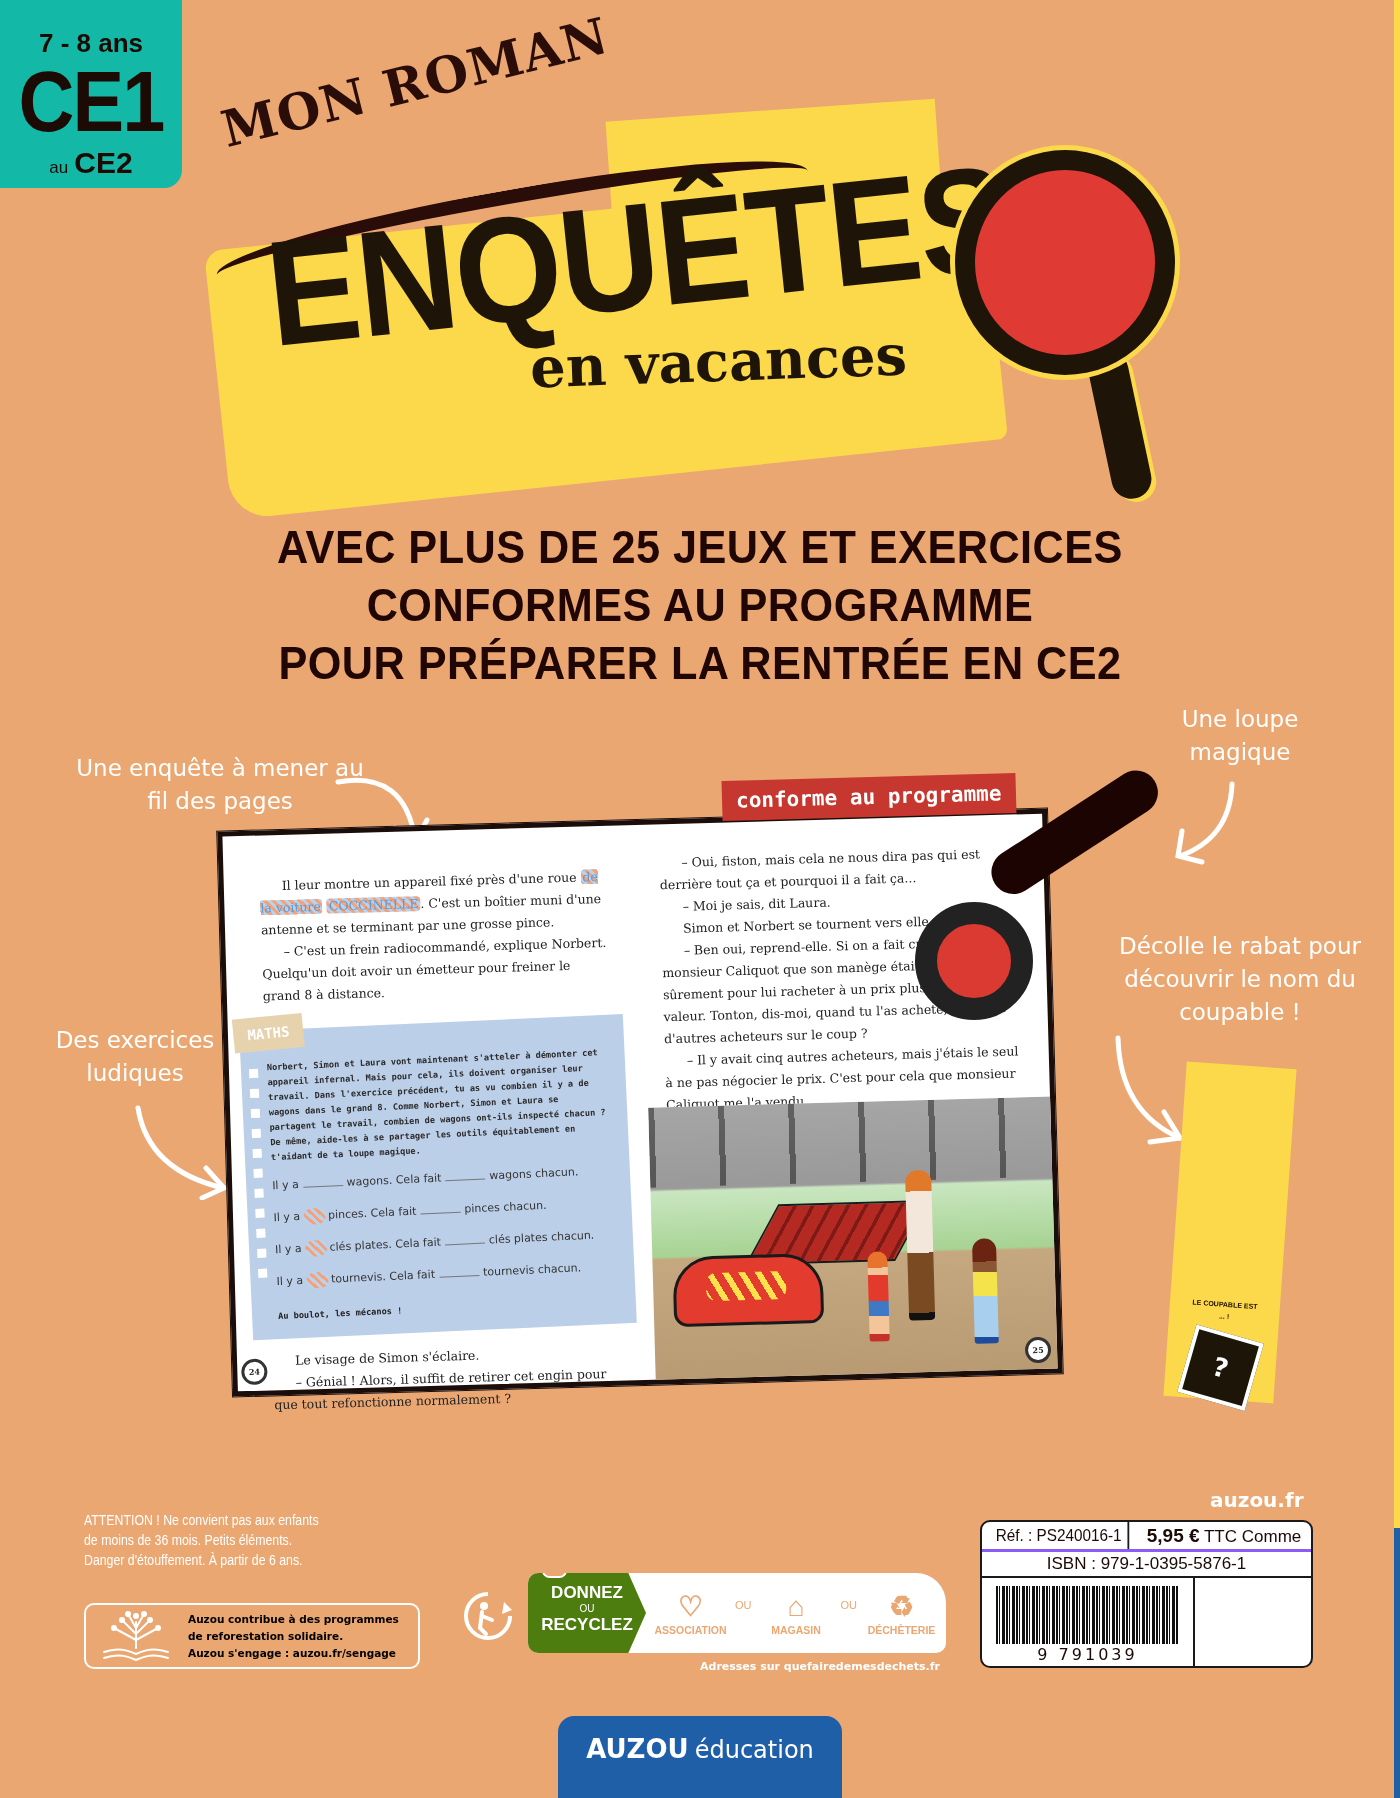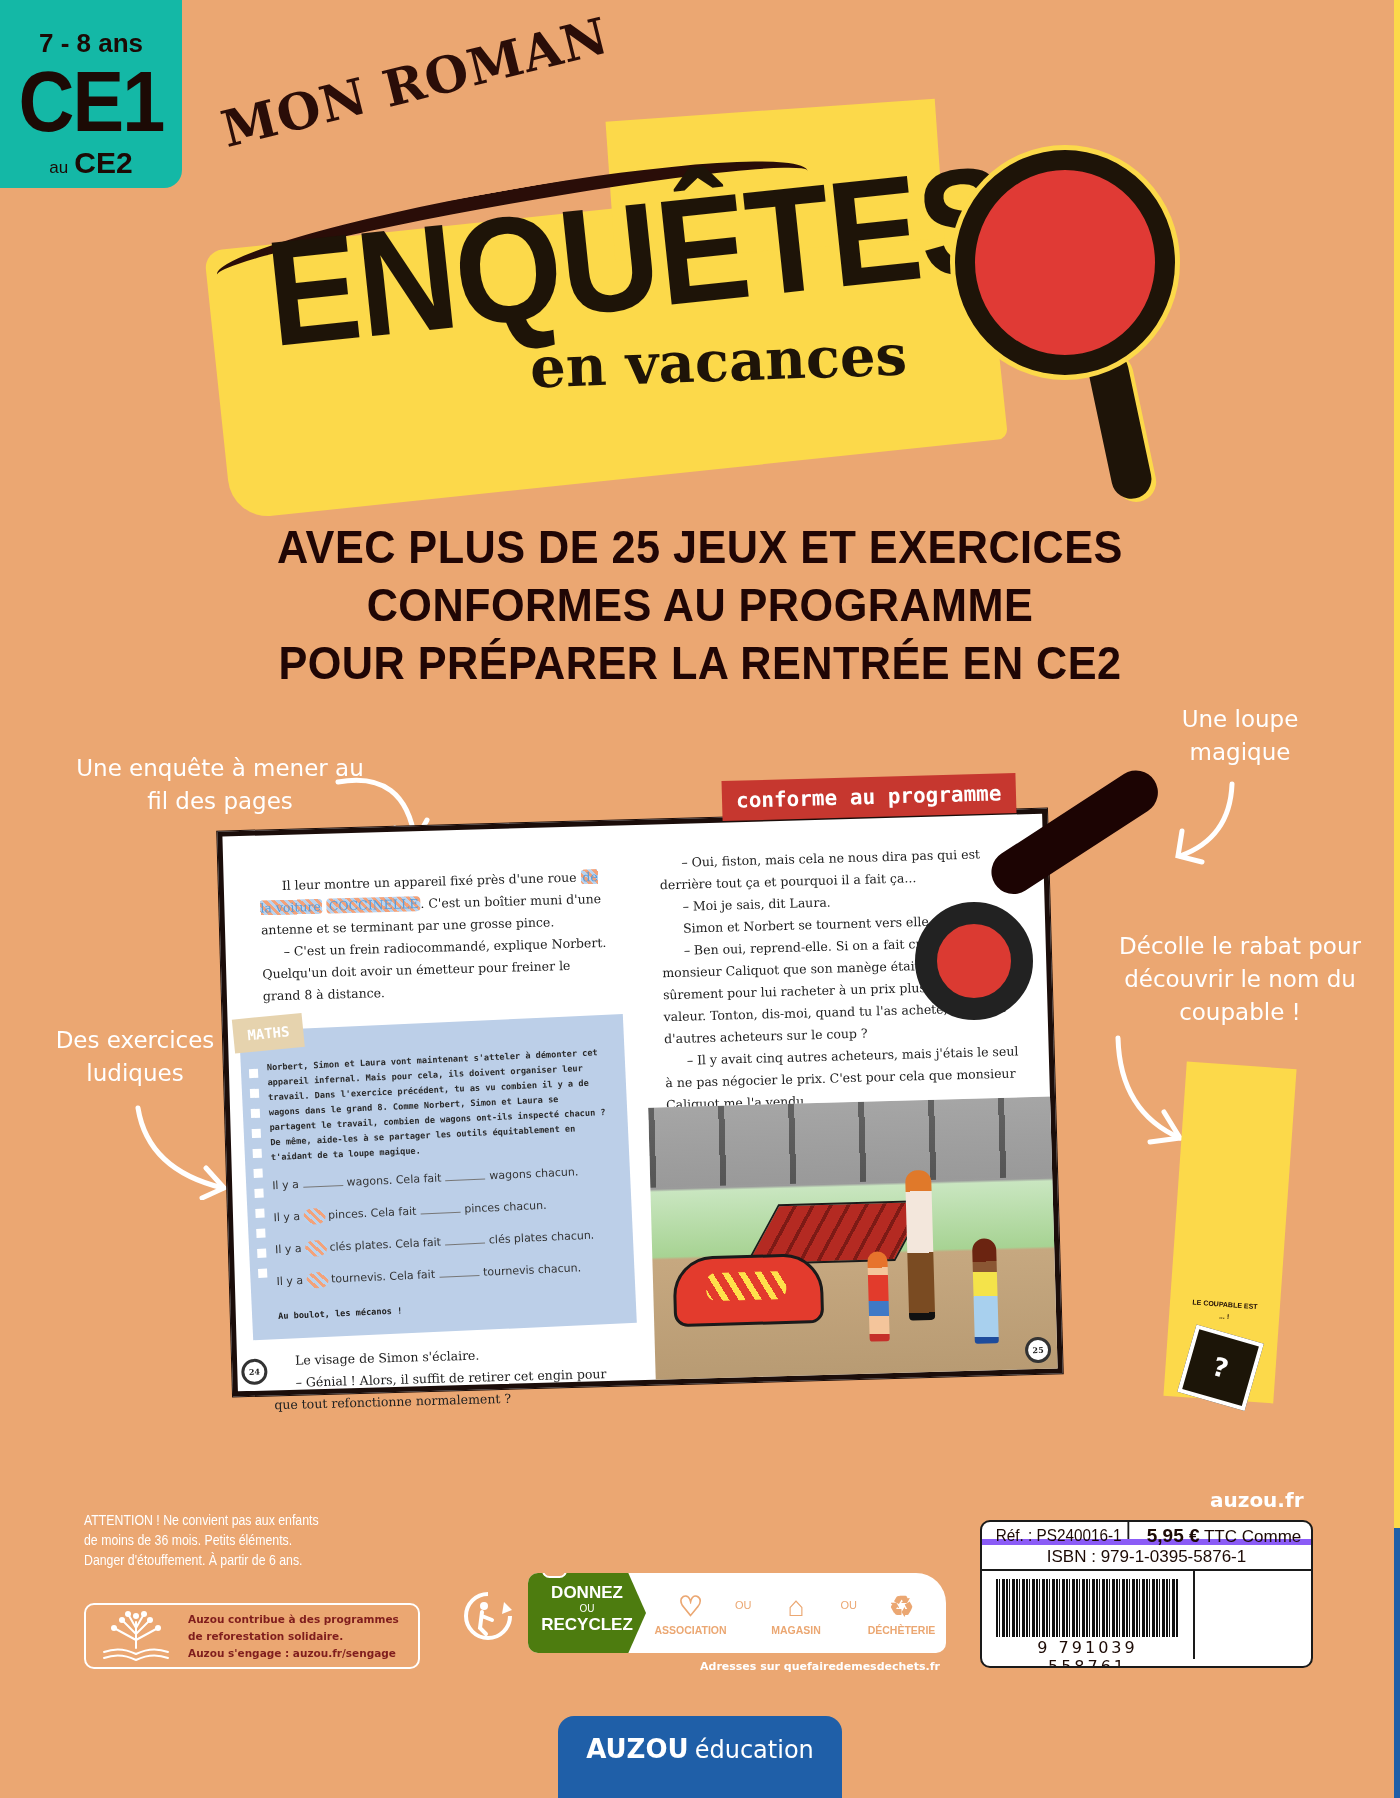--- a/index.html
+++ b/index.html
@@ -82,38 +82,38 @@
   .loupe-ring { position: absolute; left: 915px; top: 902px; width: 118px; height: 118px; border-radius: 50%; border: 22px solid #222; background: #db3a32; }
   .loupe-handle { position: absolute; left: 995px; top: 862px; width: 190px; height: 44px; background: #1c0403; border-radius: 22px; transform: rotate(-33deg); transform-origin: left center; }
 
   
   .flap { position: absolute; left: 1175px; top: 1065px; width: 110px; height: 335px; background: #fcd94a; transform: rotate(4deg); }
   .flap-text { position: absolute; left: 0; right: 0; top: 234px; text-align: center; font-family: "Liberation Sans", sans-serif; font-size: 7px; font-weight: bold; line-height: 12px; }
   .flap-box { position: absolute; left: 20px; top: 268px; width: 70px; height: 70px; background: #1c1508; border: 4px solid #fff; transform: rotate(12deg); color: #fff; font-size: 26px; font-weight: bold; text-align: center; line-height: 62px; font-family: "DejaVu Sans", sans-serif; }
 
   
   .warning { position: absolute; left: 84px; top: 1510px; color: #fff; font-family: "Liberation Sans", sans-serif; font-size: 14px; line-height: 20px; transform: scaleX(0.88); transform-origin: left; }
-  .reforest { position: absolute; left: 84px; top: 1603px; width: 336px; height: 66px; border: 2px solid #fff; border-radius: 10px; color: #7f1d1d; display: flex; align-items: center; padding-left: 10px; }
+  .reforest { position: absolute; left: 84px; top: 1603px; width: 336px; height: 66px; border: 2px solid #fff; border-radius: 10px; color: #000000; display: flex; align-items: center; padding-left: 10px; }
   .tree-icon { width: 80px; height: 56px; margin-right: 12px; }
   .reforest-text { font-family: "DejaVu Sans", sans-serif; font-weight: bold; font-size: 10.5px; line-height: 17px; }
 
   .triman { position: absolute; left: 460px; top: 1588px; width: 56px; height: 56px; }
   .recycle-box { position: absolute; left: 528px; top: 1573px; width: 418px; height: 80px; background: #fff; border-radius: 10px 30px 10px 10px; display: flex; align-items: center; }
   .recycle-tag { position: relative; height: 80px; width: 118px; background: #4d7c0f; color: #fff; font-family: "Liberation Sans", sans-serif; font-weight: bold; text-align: center; padding-top: 10px; clip-path: polygon(0 0, 85% 0, 100% 50%, 85% 100%, 0 100%); border-radius: 10px 0 0 10px; margin-left: 0; }
   .recycle-tag .fr { position: absolute; left: 14px; top: -10px; background: #eba772; border: 2px solid #fff; border-radius: 8px; font-size: 8px; padding: 1px 5px; }
   .recycle-tag .big { font-size: 17px; line-height: 20px; }
   .recycle-tag .small { font-size: 10px; line-height: 12px; font-weight: normal; }
   .recycle-opt { flex: 1; display: flex; flex-direction: column; align-items: center; color: #eba772; font-family: "Liberation Sans", sans-serif; font-weight: bold; font-size: 10.5px; }
   .recycle-opt .ic { font-size: 28px; line-height: 34px; }
   .recycle-or { color: #eba772; font-size: 11px; font-family: "Liberation Sans", sans-serif; margin-top: -16px; }
   .recycle-link { position: absolute; left: 700px; top: 1660px; color: #fff; font-family: "DejaVu Sans", sans-serif; font-weight: bold; font-size: 11px; }
 
   .site { position: absolute; left: 1210px; top: 1488px; color: #fff; font-family: "DejaVu Sans", sans-serif; font-weight: bold; font-size: 20px; }
   .label-box { position: absolute; left: 980px; top: 1520px; width: 333px; height: 148px; background: #fff; border: 2px solid #1a1a1a; border-radius: 10px; overflow: hidden; font-family: "Liberation Sans", sans-serif; }
-  .lrow1 { display: flex; height: 23px; border-bottom: 6px solid #8b5cf6; }
+  .lrow1 { display: flex; height: 30px; border-bottom: 3px solid #8b5cf6; }
   .lref { width: 155px; border-right: 2px solid #1a1a1a; font-size: 17px; text-align: center; line-height: 28px; transform: scaleX(0.9); }
   .lprice { flex: 1; font-size: 17px; text-align: center; line-height: 28px; }
   .lprice b { font-size: 19px; }
   .lrow2 { height: 26px; border-bottom: 2px solid #1a1a1a; text-align: center; font-size: 17px; line-height: 24px; }
   .lrow3 { display: flex; height: 88px; }
   .barcode { width: 213px; border-right: 2px solid #1a1a1a; padding: 8px 14px 0 14px; }
   .bars { height: 58px; background: repeating-linear-gradient(90deg, #111 0 2px, #fff 2px 3px, #111 3px 4px, #fff 4px 6px, #111 6px 9px, #fff 9px 10px); }
   .barnum { font-size: 16px; letter-spacing: 3px; text-align: center; margin-top: 1px; font-family: "DejaVu Sans", sans-serif; }
   .ce { flex: 1; font-size: 54px; text-align: center; line-height: 88px; font-family: "DejaVu Sans", sans-serif; letter-spacing: 4px; }
 

